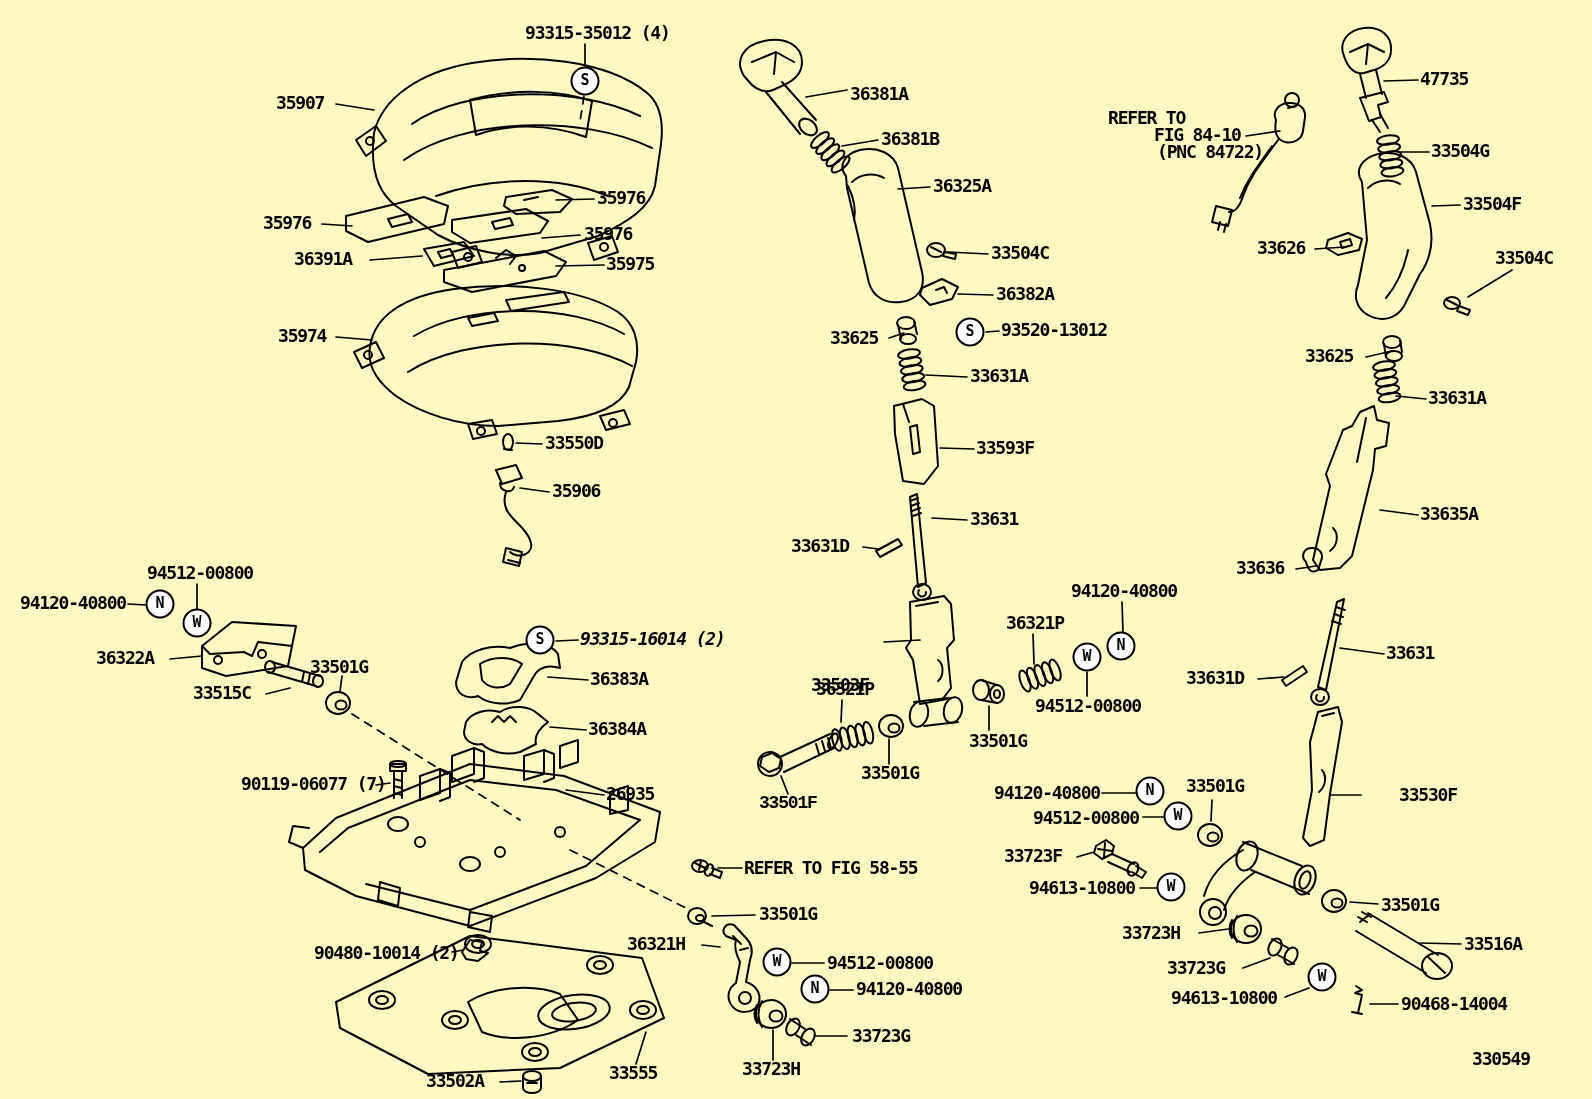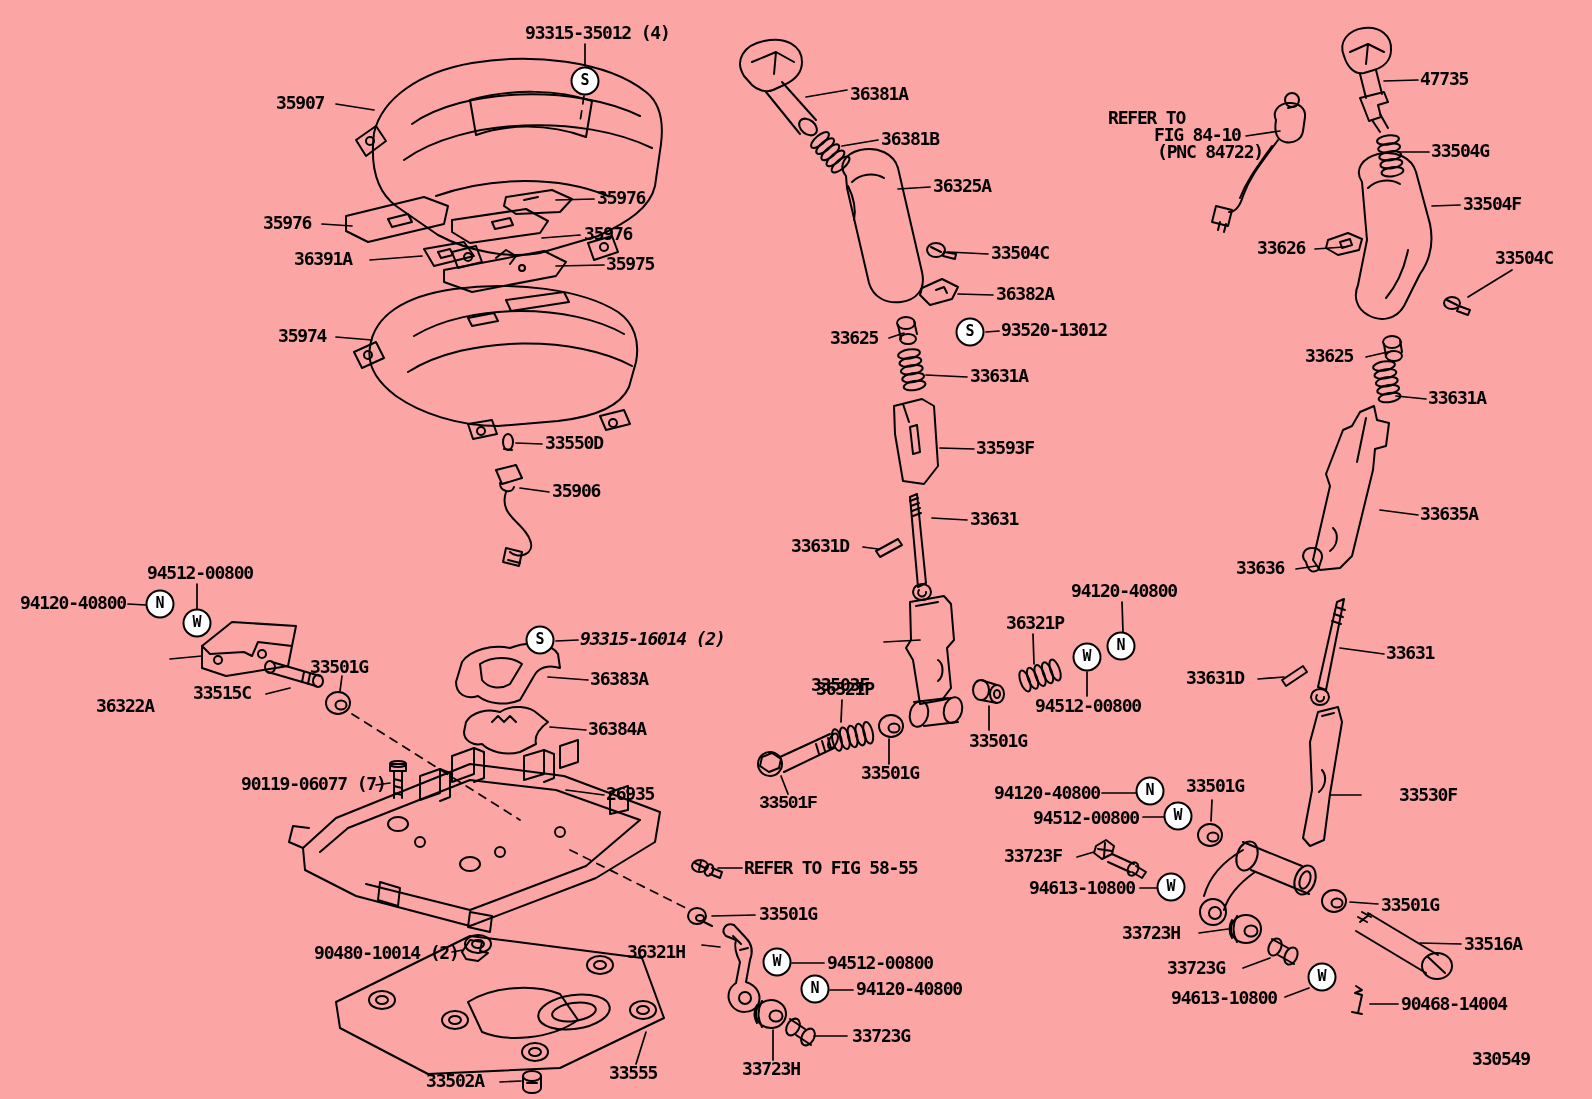--- a/index.html
+++ b/index.html
@@ -1,16 +1,16 @@
 <!DOCTYPE html>
 <html><head>
 <meta charset="utf-8">
 <style>
   html,body{margin:0;padding:0;background:#fff;}
-  #canvas{position:relative;width:1592px;height:1099px;background:#fca5a5;overflow:hidden;
+  #canvas{position:relative;width:1592px;height:1099px;background:#fef9c3;overflow:hidden;
           font-family:"DejaVu Sans Mono",monospace;}
   #art{position:absolute;left:0;top:0;}
   .lbl{position:absolute;transform:translateY(-50%);white-space:nowrap;color:#000;
        font:700 18px/1.05 "DejaVu Sans Mono",monospace;letter-spacing:-1.2px;}
   .sym{position:absolute;width:25px;height:25px;border:2.4px solid #000;border-radius:50%;
        transform:translate(-50%,-50%);background:#fff;color:#000;text-align:center;
        font:700 15px/22px "DejaVu Sans Mono",monospace;letter-spacing:0;}
 </style>
 </head>
 <body>
@@ -403,21 +403,21 @@
       <div class="lbl" style="left: 1257px; top: 248px;">33626</div>
       <div class="lbl" style="left: 1495px; top: 258px;">33504C</div>
       <div class="lbl" style="left: 1305px; top: 356px;">33625</div>
       <div class="lbl" style="left: 1428px; top: 398px;">33631A</div>
       <div class="lbl" style="left: 1420px; top: 514px;">33635A</div>
       <div class="lbl" style="left: 1236px; top: 568px;">33636</div>
       <div class="lbl" style="left: 1386px; top: 653px;">33631</div>
       <div class="lbl" style="left: 1186px; top: 678px;">33631D</div>
       <div class="lbl" style="left: 147px; top: 573px;">94512-00800</div>
       <div class="lbl" style="left: 20px; top: 603px;">94120-40800</div>
-      <div class="lbl" style="left: 96px; top: 658px; margin-top: 48px;">36322A</div>
+      <div class="lbl" style="left: 96px; top: 658px;">36322A</div>
       <div class="lbl" style="left: 310px; top: 667px;">33501G</div>
       <div class="lbl" style="left: 193px; top: 693px;">33515C</div>
       <div class="lbl" style="left: 241px; top: 784px;">90119-06077 (7)</div>
       <div class="lbl" style="left: 580px; top: 639px; font-style: italic;">93315-16014 (2)</div>
       <div class="lbl" style="left: 590px; top: 679px;">36383A</div>
       <div class="lbl" style="left: 588px; top: 729px;">36384A</div>
       <div class="lbl" style="left: 606px; top: 794px;">26935</div>
       <div class="lbl" style="left: 811px; top: 641px; margin-top: 44px;">33503F</div>
       <div class="lbl" style="left: 1006px; top: 623px;">36321P</div>
       <div class="lbl" style="left: 1071px; top: 591px;">94120-40800</div>
@@ -433,21 +433,21 @@
       <div class="lbl" style="left: 1004px; top: 856px;">33723F</div>
       <div class="lbl" style="left: 1029px; top: 888px;">94613-10800</div>
       <div class="lbl" style="left: 1122px; top: 933px;">33723H</div>
       <div class="lbl" style="left: 1381px; top: 905px;">33501G</div>
       <div class="lbl" style="left: 1464px; top: 944px;">33516A</div>
       <div class="lbl" style="left: 1167px; top: 968px;">33723G</div>
       <div class="lbl" style="left: 1171px; top: 998px;">94613-10800</div>
       <div class="lbl" style="left: 1401px; top: 1004px;">90468-14004</div>
       <div class="lbl" style="left: 744px; top: 868px;">REFER TO FIG 58-55</div>
       <div class="lbl" style="left: 759px; top: 914px;">33501G</div>
-      <div class="lbl" style="left: 627px; top: 944px; margin-top: 8px;">36321H</div>
+      <div class="lbl" style="left: 627px; top: 944px;">36321H</div>
       <div class="lbl" style="left: 827px; top: 963px;">94512-00800</div>
       <div class="lbl" style="left: 856px; top: 989px;">94120-40800</div>
       <div class="lbl" style="left: 852px; top: 1036px;">33723G</div>
       <div class="lbl" style="left: 742px; top: 1069px;">33723H</div>
       <div class="lbl" style="left: 609px; top: 1073px;">33555</div>
       <div class="lbl" style="left: 314px; top: 953px;">90480-10014 (2)</div>
       <div class="lbl" style="left: 426px; top: 1081px;">33502A</div>
       <div class="sym" style="left: 585px; top: 81px;">S</div>
       <div class="sym" style="left: 970px; top: 332px;">S</div>
       <div class="sym" style="left: 540px; top: 640px;">S</div>

